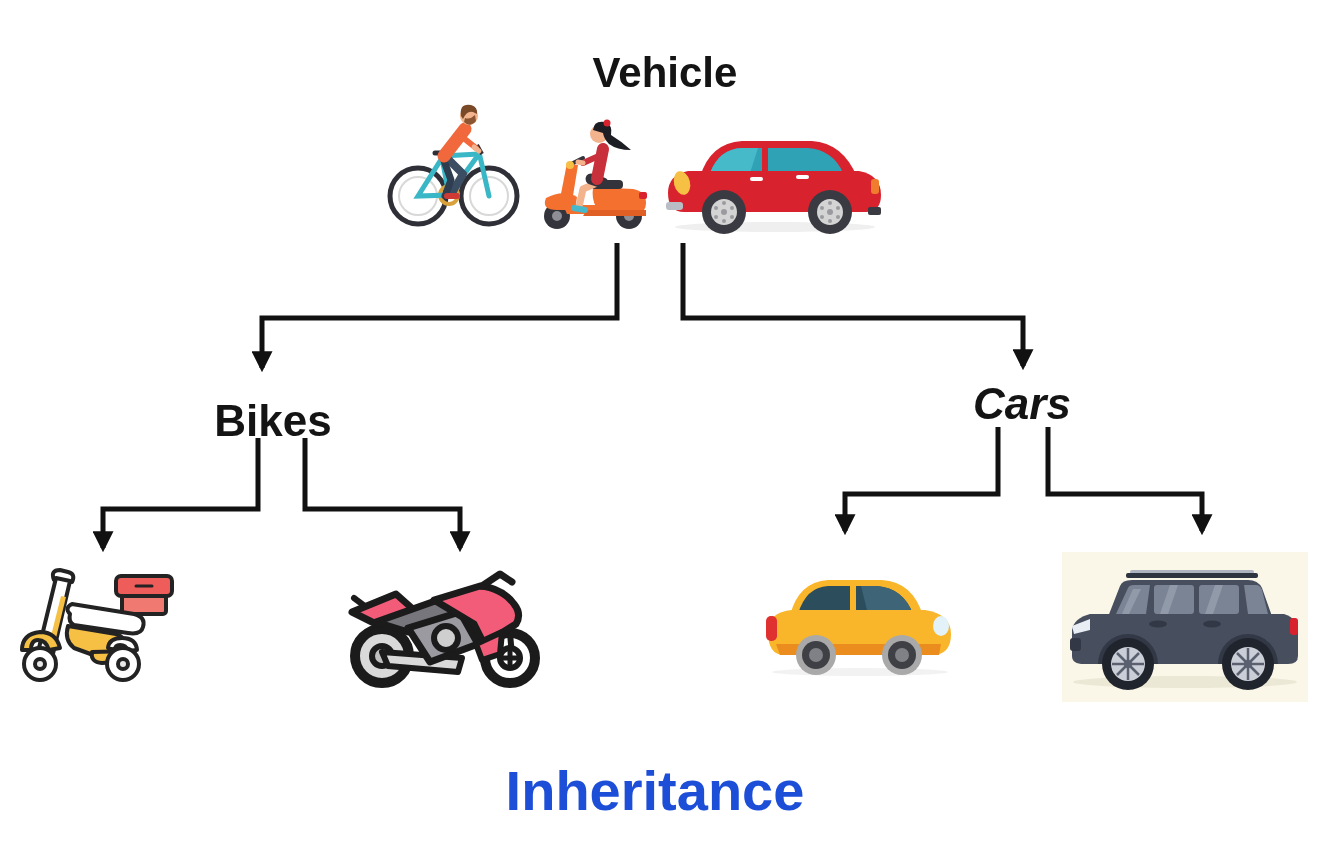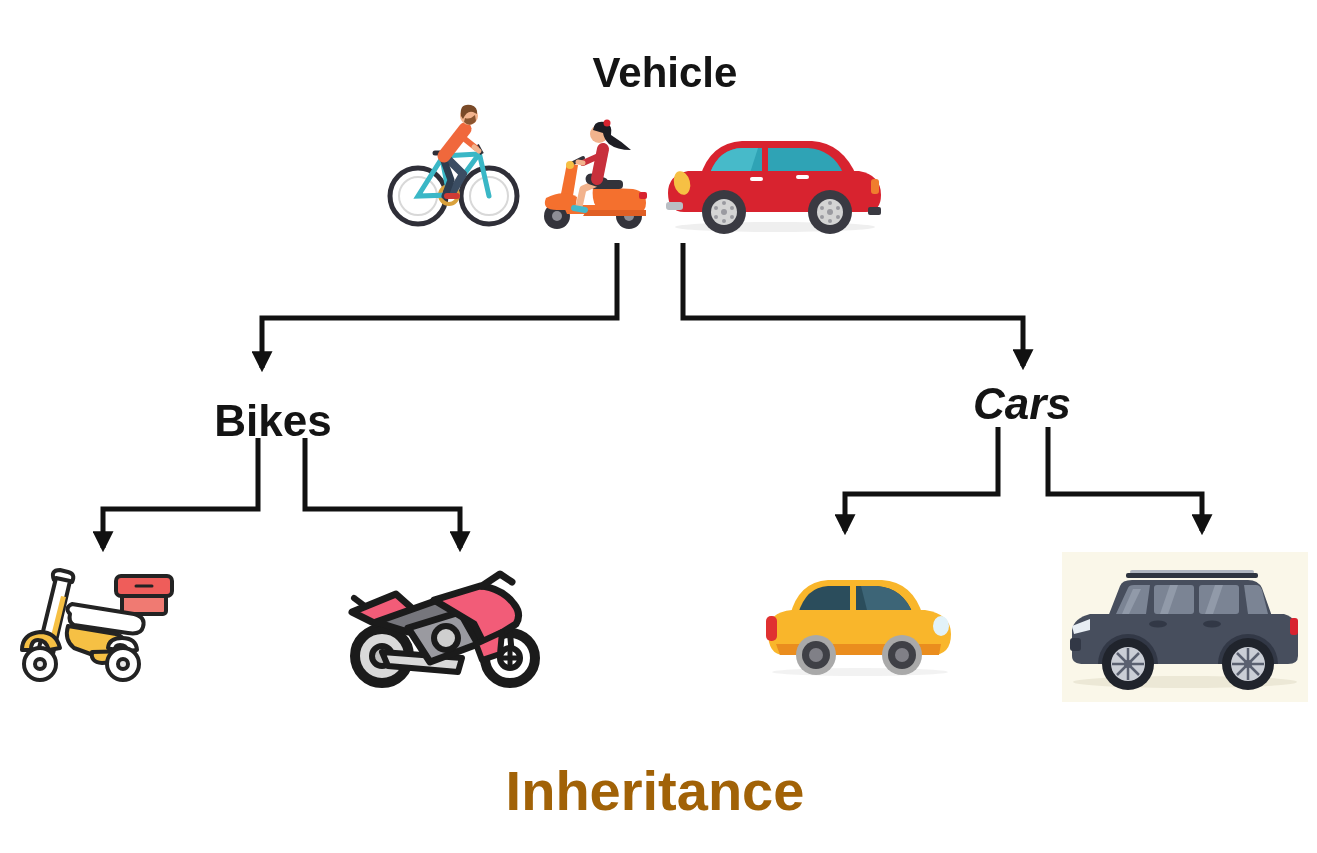--- a/index.html
+++ b/index.html
@@ -9,21 +9,21 @@
   }
   .connectors { position:absolute; left:0; top:0; width:1317px; height:853px; }
   .node-label {
     position:absolute; transform:translateX(-50%);
     font-weight:700; color:#141414; line-height:1; white-space:nowrap;
   }
   .root-label   { font-size:42px; }
   .branch-label { font-size:44px; }
   .caption {
     position:absolute; transform:translateX(-50%);
-    font-weight:700; color:#a16207; line-height:1; font-size:56px; white-space:nowrap;
+    font-weight:700; color:#1d4ed8; line-height:1; font-size:56px; white-space:nowrap;
   }
   .icon { position:absolute; }
   .icon svg { width:100%; height:100%; display:block; }
   .suv-bg { background:#faf7e9; }
 </style>
 </head>
 <body>
 
 <div class="canvas">
 

